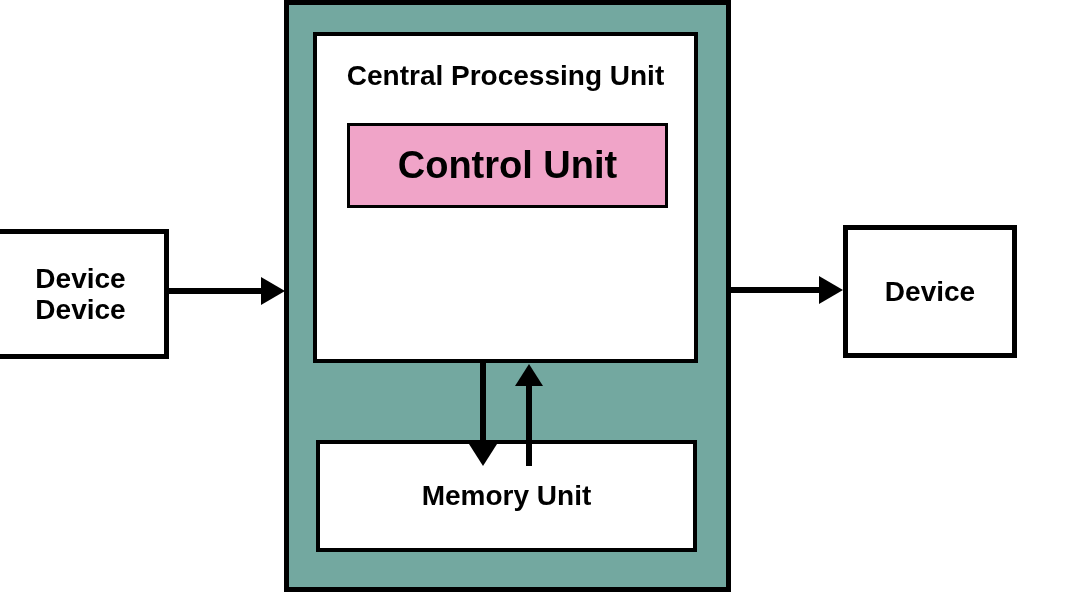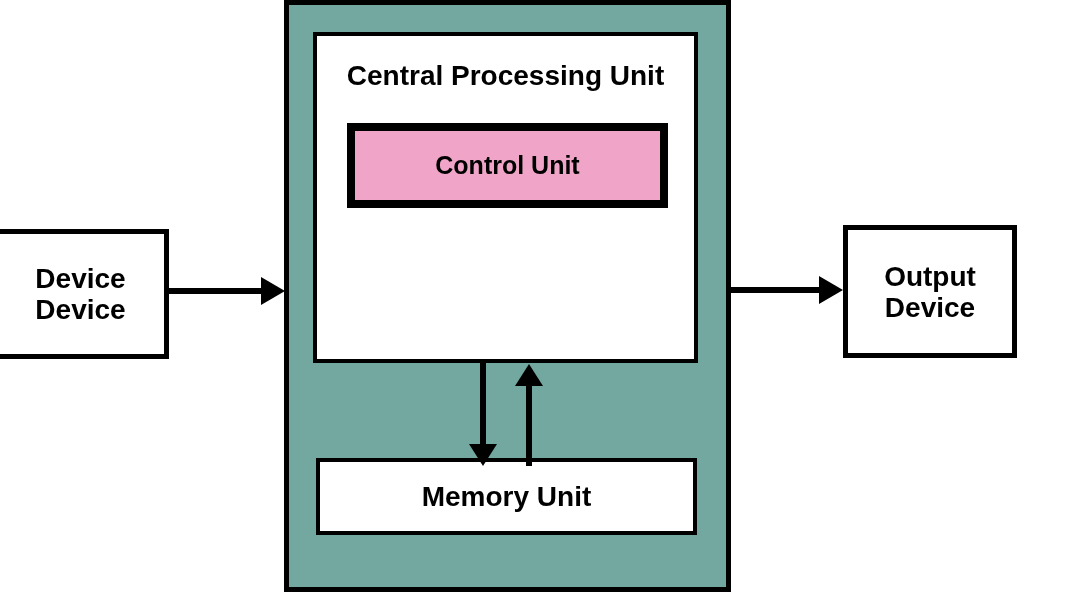--- a/index.html
+++ b/index.html
@@ -38,34 +38,34 @@
     top: 24px;
     text-align: center;
     font-size: 28px;
     line-height: 32px;
     white-space: nowrap;
   }
   
   .unit {
     position: absolute;
     box-sizing: border-box;
-    border: 8px solid #000000;
+    border: 3px solid #000000;
     background: #F0A4C8;
     display: flex;
     align-items: center;
     justify-content: center;
-    font-size: 25px;
+    font-size: 38px;
     white-space: nowrap;
   }
   .control-unit { left: 30px; top: 87px;  width: 321px; height: 85px; }
   .alu-unit     { left: 27px; top: 207px; width: 327px; height: 88px; }
   
   .memory-unit {
-    left: 316px; top: 458px;
-    width: 381px; height: 77px;
+    left: 316px; top: 440px;
+    width: 381px; height: 112px;
     background: #ffffff;
     display: flex;
     align-items: center;
     justify-content: center;
     font-size: 28px;
     white-space: nowrap;
   }
   
   .device {
     border-width: 5px;
@@ -100,21 +100,20 @@
 </div>
 
 <div class="box memory-unit">Memory Unit</div>
 
 <div class="box device input-device">
   <span>Device</span>
   <span>Device</span>
 </div>
 
 <div class="box device output-device">
-  <span>Output</span>
   <span>Device</span>
 </div>
 
 <svg class="arrows" width="1084" height="614" viewBox="0 0 1084 614">
   <g>
     <line x1="169" y1="291" x2="263" y2="291"></line>
     <polygon points="261,277 285,291 261,305"></polygon>
   </g>
   <g>
     <line x1="729" y1="290" x2="821" y2="290"></line>

